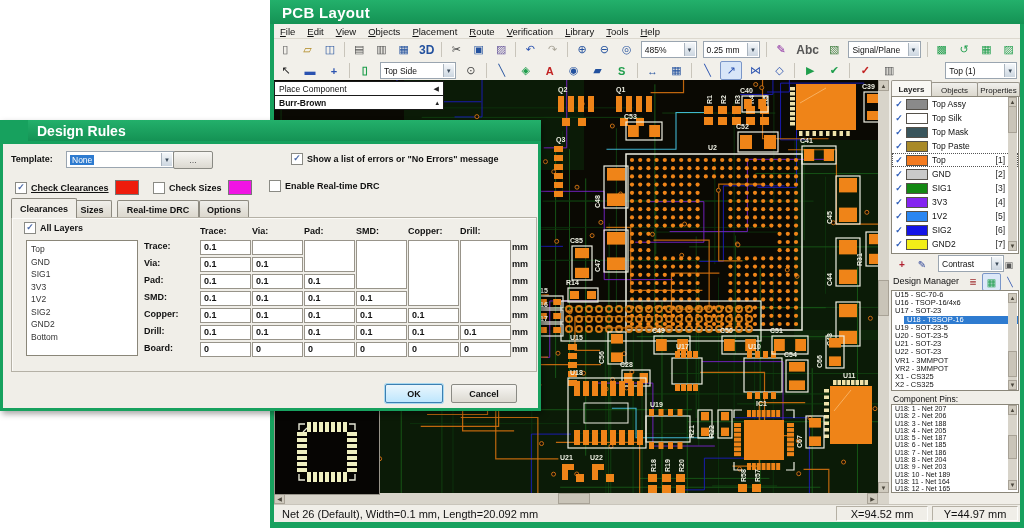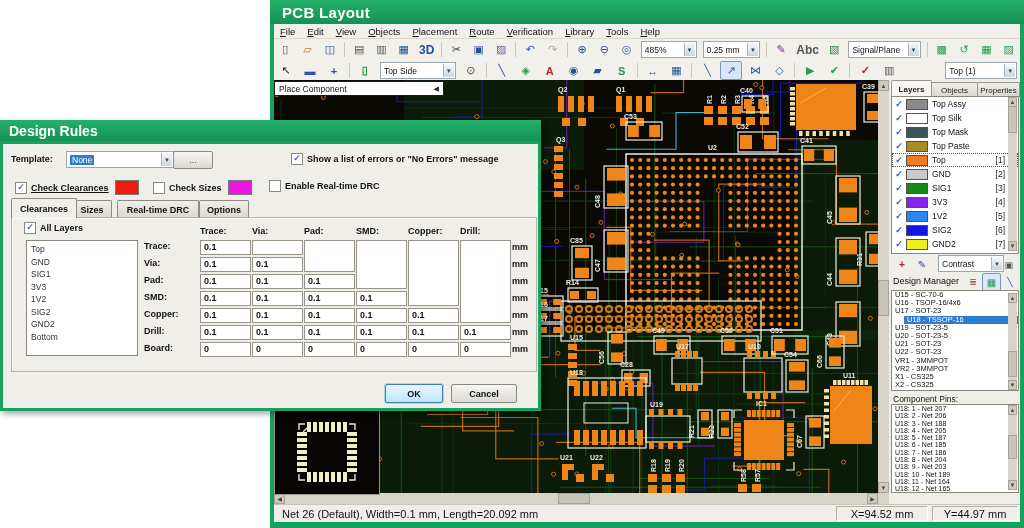--- a/index.html
+++ b/index.html
@@ -57,21 +57,21 @@
   .icobtn{display:flex;align-items:center;justify-content:center;border:1px solid transparent;}
   .icobtn.pressed{border:1px solid #7a96c8;background:#dce8f8;border-radius:2px;}
   
   #statusbar{position:absolute;left:274px;top:504px;width:746px;height:17px;background:#f0eee8;
     border-top:1px solid #c9c5bb;display:flex;align-items:center;font-size:11px;color:#111;}
   .scell{border:1px solid;border-color:#b5b0a4 #fdfdfb #fdfdfb #b5b0a4;height:13px;display:flex;
     align-items:center;padding:0 6px;margin-left:4px;}
   
   #dialog{position:absolute;left:0;top:120px;width:541px;height:291px;background:#17a15e;z-index:50;
     box-shadow:2px 3px 6px rgba(0,0,0,.35);}
-  #dlgtitle{height:21px;display:flex;align-items:center;background:linear-gradient(#23b06b,#149254);}
+  #dlgtitle{height:21px;display:flex;align-items:center;background:linear-gradient(#23b06b,#149254);margin-left:28px;}
   #dlgtitle span{color:#fff;font-weight:bold;font-size:14px;padding-left:9px;}
   #dlgbody{position:absolute;left:3px;top:24px;right:3px;bottom:3px;background:#f0eee8;}
   .dlbl{font-size:9px;font-weight:bold;color:#111;position:absolute;}
   .cb{width:10px;height:10px;background:#fff;border:1px solid #8a8a84;font-size:9px;line-height:9px;
     text-align:center;color:#4b69a6;font-weight:bold;display:inline-block;}
   .cbrow{position:absolute;display:flex;align-items:center;gap:4px;font-size:9px;font-weight:bold;color:#111;}
   .btn{position:absolute;background:linear-gradient(#f7f6f3,#dcd9d1);border:1px solid #8a8a84;border-radius:2px;
     font-size:9px;font-weight:bold;display:flex;align-items:center;justify-content:center;color:#111;}
   .btn.def{background:linear-gradient(#eaf6fd,#bee6fd);border:1px solid #3c7fb1;box-shadow:0 0 0 1px #a8d8f0;}
   .dtab{position:absolute;top:56px;height:17px;border:1px solid #8d8a80;border-bottom:none;border-radius:2px 2px 0 0;
@@ -1117,20 +1117,24 @@
   <div class="sbthumb" style="left:284px;top:0;width:30px;height:9px;"></div>
   <div class="sbarr" style="right:0;top:0;width:9px;height:9px;">▶</div>
 </div>
 <div class="sb" style="left:878px;top:493px;width:11px;height:11px;"></div>
 
 <div id="placepanel">
     <div class="prow">
       <span>Place Component</span>
       <span class="ar">◀</span>
     </div>
+    <div class="prow">
+      <span style="font-weight: bold;">Burr-Brown</span>
+      <span class="ar">▴</span>
+    </div>
   </div>
 
 <div id="preview"><svg viewBox="0 0 104 94" width="104" height="94">
       <text x="2" y="8" font-size="6.5" fill="#e8e8d8" font-family="Liberation Sans, sans-serif" font-weight="bold">PLCC-28/11.5x11.5x1.27</text>
       <rect x="32" y="22" width="4" height="10" fill="#efefc0"></rect>
       <rect x="32" y="72" width="4" height="10" fill="#efefc0"></rect>
       <rect x="22" y="32" width="10" height="4" fill="#efefc0"></rect>
       <rect x="72" y="32" width="10" height="4" fill="#efefc0"></rect>
       <rect x="38" y="22" width="4" height="10" fill="#efefc0"></rect>
       <rect x="38" y="72" width="4" height="10" fill="#efefc0"></rect>

